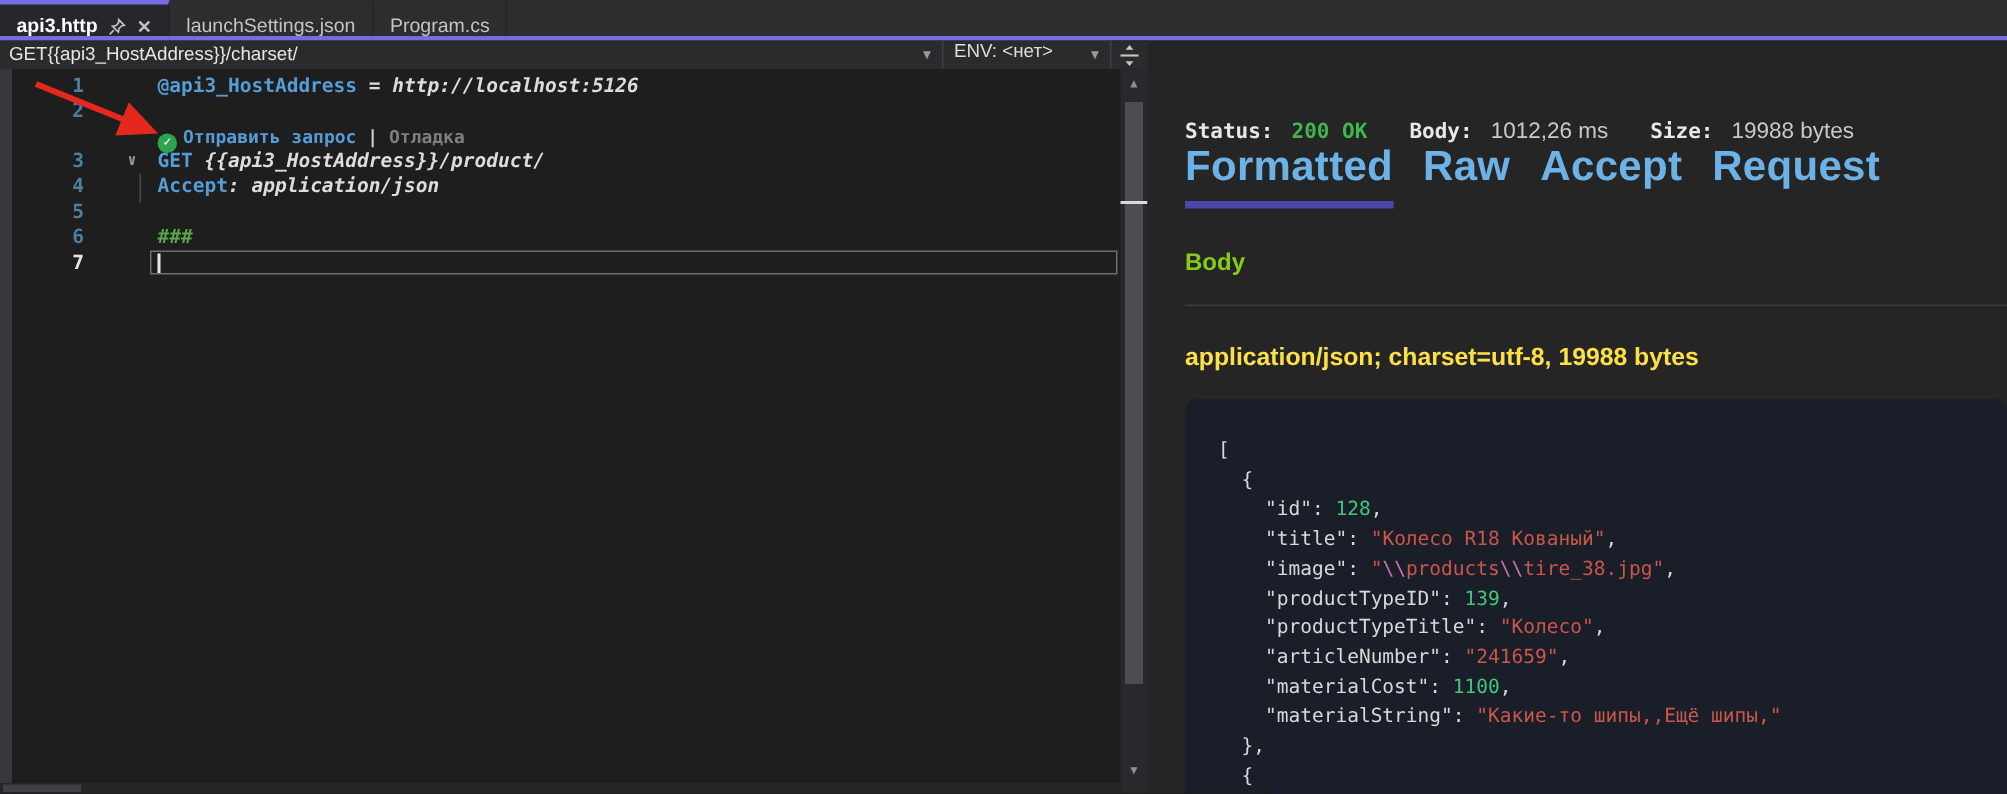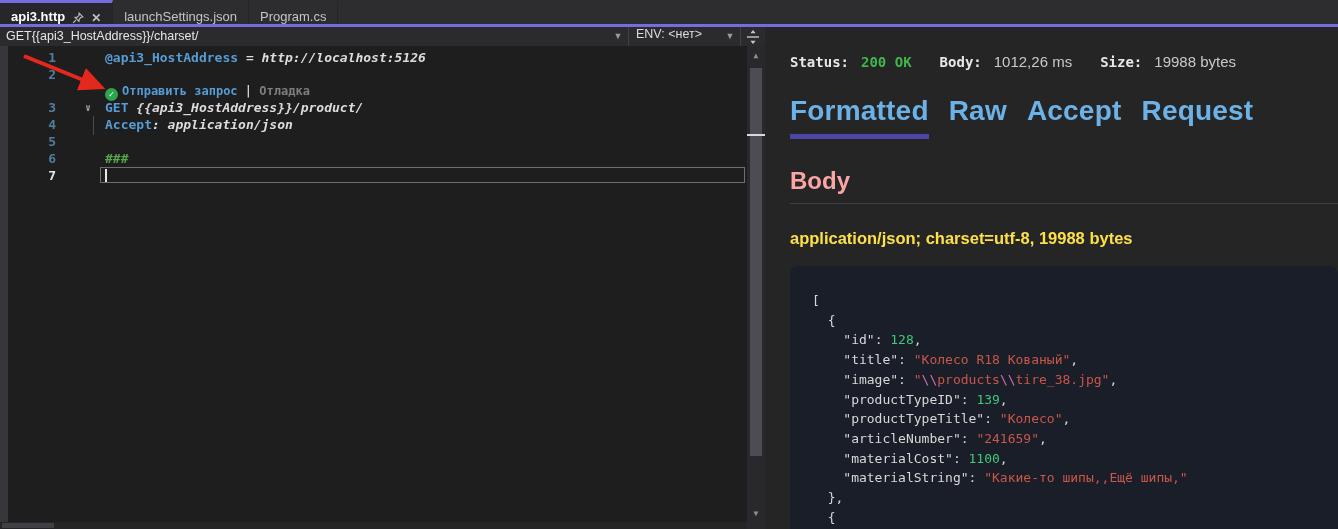--- a/index.html
+++ b/index.html
@@ -76,29 +76,29 @@
   .vmarker{ position:absolute; left:0; width:18px; top:88px; height:2px; background:#dadada; }
   .hscroll{ position:absolute; left:0; bottom:0; height:7px; width:747px; background:#252528; }
   .hthumb{ position:absolute; left:2px; top:1px; width:52px; height:5px; background:#3f3f44; }
   
   .resp{
     position:absolute; left:765px; top:27px; width:573px; height:502px;
     background:#252526; color:#d4d4d4;
   }
   .status-row{ position:absolute; top:26px; left:25px; display:flex; align-items:flex-end; white-space:pre; }
   .st-label{ font-family:"DejaVu Sans Mono",monospace; font-weight:bold; font-size:14px; color:#e8e8e8; }
-  .st-value{ font-size:15px; color:#c9c9c9; margin-left:12px; margin-right:28px; }
+  .st-value{ font-size:15px; color:#c9c9c9; margin-left:12px; margin-right:28px;margin-top:26px; }
   .st-value.ok{ color:#41b64e; font-family:"DejaVu Sans Mono",monospace; font-weight:600; font-size:14px; }
   .resp-tabs{ position:absolute; top:68px; left:25px; display:flex; gap:20px; }
   .resp-tab{
     font-size:28px; font-weight:bold; color:#6cb2e6; letter-spacing:0.2px;
     padding-bottom:7px; border-bottom:5px solid transparent; cursor:default;
   }
   .resp-tab.active{ border-bottom-color:#4b46a8; }
-  .body-h{ position:absolute; top:140px; left:25px; font-size:24px; font-weight:600; color:#fca5a5; }
+  .body-h{ position:absolute; top:140px; left:25px; font-size:16px; font-weight:600; color:#84cc16; }
   .divider{ position:absolute; top:176px; left:25px; right:0; height:1px; background:#3d3d42; }
   .ctype{ position:absolute; top:202px; left:25px; font-size:16.5px; font-weight:600; color:#fde047; }
   .json-panel{
     position:absolute; top:239px; left:25px; right:0; bottom:0;
     background:#1a1e29; border-radius:8px 8px 0 0; overflow:hidden;
   }
   .json-code{
     padding:25px 0 0 22px; font-family:"DejaVu Sans Mono",monospace;
     font-size:13px; line-height:19.7px; white-space:pre;
   }

